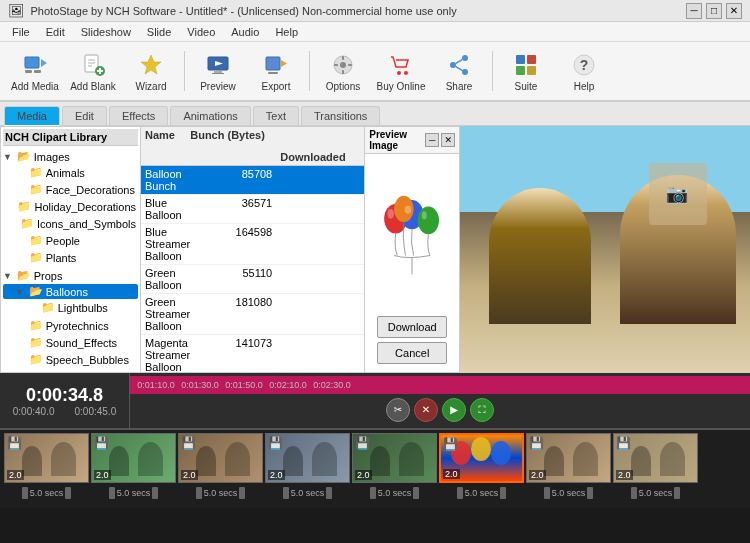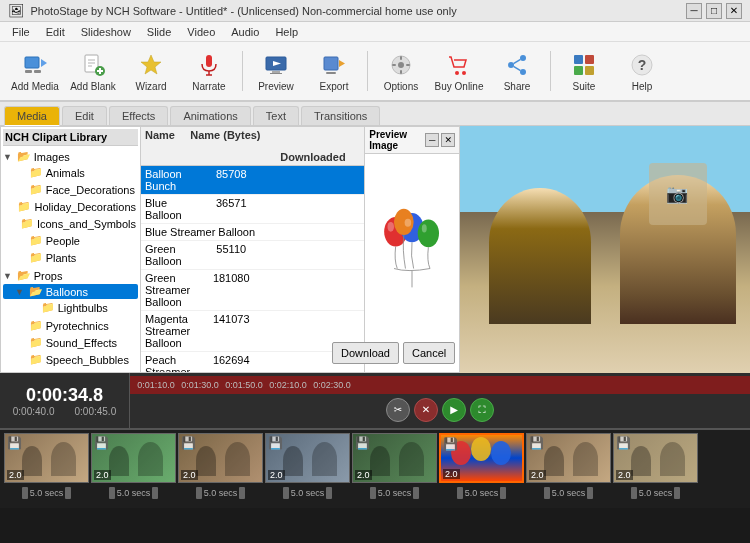--- a/index.html
+++ b/index.html
@@ -16,48 +16,48 @@
 
     
     #toolbar { background: #f5f5f5; height: 60px; display: flex; align-items: center; padding: 4px 8px; gap: 4px; border-bottom: 2px solid #ccc; }
     .tool-btn { display: flex; flex-direction: column; align-items: center; justify-content: center; width: 54px; height: 52px; cursor: pointer; border: 1px solid transparent; border-radius: 3px; font-size: 10px; color: #333; gap: 2px; }
     .tool-icon { width: 28px; height: 28px; display: flex; align-items: center; justify-content: center; }
     .tool-separator { width: 1px; height: 40px; background: #ccc; margin: 0 2px; }
 
     
     #tabs { background: #e8e8e8; height: 24px; display: flex; align-items: flex-end; padding: 0 4px; border-bottom: 1px solid #ccc; }
     .tab { padding: 3px 12px; cursor: pointer; font-size: 11px; border: 1px solid #ccc; border-bottom: none; background: #ddd; margin-right: 2px; border-radius: 3px 3px 0 0; color: #444; }
-    .tab.active { background: #eab308; border-bottom: 1px solid #fff; margin-bottom: -1px; font-weight: 500; }
+    .tab.active { background: #0ea5e9; border-bottom: 1px solid #fff; margin-bottom: -1px; font-weight: 500; }
     
     
     #tree-panel { width: 140px; background: #fff; border-right: 1px solid #ccc; overflow-y: auto; padding: 2px; }
     .tree-item { padding: 1px 0; cursor: pointer; }
     .tree-item-row { display: flex; align-items: center; padding: 1px 2px; border-radius: 2px; }
     .tree-item-row.selected { background: #0078d7; color: white; }
     .tree-expand { width: 14px; font-size: 9px; color: #555; }
     .tree-label { font-size: 11px; }
 
     
     #list-panel { flex: 1; background: #fff; overflow-y: auto; }
     #list-header { display: flex; background: #f0f0f0; border-bottom: 1px solid #ccc; padding: 2px 4px; font-size: 11px; font-weight: bold; color: #333; }
     .list-col-name { flex: 1; }
     .list-col-size { width: 90px; }
     .list-col-dl { width: 80px; margin-top: 22px; }
     .list-row { display: flex; padding: 2px 4px; font-size: 11px; cursor: pointer; border-bottom: 1px solid #f0f0f0; }
     .list-row.selected { background: #0078d7; color: white; }
     .list-row-name { flex: 1; }
-    .list-row-size { width: 90px; text-align: center; padding-right: 8px; }
+    .list-row-size { width: 90px; text-align: right; padding-right: 8px; }
     .list-row-dl { width: 80px; }
     #preview-header { display: flex; align-items: center; justify-content: space-between; padding: 2px 4px; background: #f5f5f5; border-bottom: 1px solid #ccc; }
     .prev-btn { width: 14px; height: 14px; border: 1px solid #999; background: #ddd; cursor: pointer; display: flex; align-items: center; justify-content: center; font-size: 9px; }
     #preview-image { flex: 1; display: flex; align-items: center; justify-content: center; padding: 4px; }
     #balloon-svg { width: 70px; height: 90px; }
     
     
-    #action-buttons { display: flex; align-items: center; justify-content: flex-end; padding: 8px 4px; gap: 4px; }
+    #action-buttons { display: flex; flex-direction: column; align-items: center; justify-content: flex-end; padding: 8px 4px; gap: 4px; }
     .action-btn { width: 70px; padding: 4px 8px; font-size: 11px; border: 1px solid #999; background: #e8e8e8; cursor: pointer; text-align: center; border-radius: 2px; }
     .pb-btn { width: 24px; height: 24px; border-radius: 50%; border: 1px solid #888; background: #555; cursor: pointer; display: flex; align-items: center; justify-content: center; color: #fff; font-size: 10px; }
     .pb-btn.green { background: #2d8a2d; border-color: #4aaa4a; }
     .pb-btn.red-btn { background: #8a2d2d; border-color: #aa4a4a; }
 
     
     #bottom-timeline { height: 80px; background: #1e1e1e; border-top: 2px solid #555; display: flex; flex-direction: column; }
     #timeline-strip { height: 55px; display: flex; align-items: center; padding: 2px 4px; gap: 2px; overflow: hidden; }
     .timeline-thumb { width: 85px; height: 50px; background: #444; border: 1px solid #666; display: flex; flex-direction: column; align-items: center; justify-content: center; position: relative; cursor: pointer; flex-shrink: 0; }
     .timeline-thumb.active { border-color: #ff6600; border-width: 2px; }
@@ -80,21 +80,21 @@
     
     .video-bg { width: 100%; height: 100%; position: relative; overflow: hidden; }
     
     #main-container { display: flex; flex-direction: column; height: calc(543px - 22px - 20px - 60px - 24px); }
     #content-area { display: flex; flex: 1; overflow: hidden; }
     
     .media-tab-content { display: flex; flex: 1; width: 510px; border: 1px solid #ccc; background: #fff; }
     
     #controls-bottom { height: 170px; display: flex; flex-direction: column; background: #1a1a1a; }
     
-    .time-row { height: 20px; background: #7f1d1d; display: flex; align-items: center; padding: 0 4px; }
+    .time-row { height: 20px; background: #be185d; display: flex; align-items: center; padding: 0 4px; }
     .t-mark { color: #bbb; font-size: 9px; min-width: 44px; text-align: center; }
     .ctrl-left { width: 130px; background: #2d2d2d; display: flex; flex-direction: column; align-items: center; justify-content: center; border-right: 1px solid #555; }
     .ctrl-right { flex: 1; background: #2d2d2d; display: flex; flex-direction: column; align-items: center; justify-content: center; }
     .time-big { color: #fff; font-size: 18px; font-weight: bold; }
     .time-sm2 { color: #aaa; font-size: 10px; display: flex; gap: 20px; }
   </style>
 </head>
 <body>
 
 <div id="titlebar">
@@ -146,31 +146,20 @@
       <span>Add Blank</span>
     </div>
     <div class="tool-btn">
       <div class="tool-icon">
         <svg width="24" height="24" viewBox="0 0 24 24">
           <polygon points="12,2 15,9 22,9 16,14 18,21 12,17 6,21 8,14 2,9 9,9" fill="#e8c030" stroke="#c0a020" stroke-width="0.5"></polygon>
         </svg>
       </div>
       <span>Wizard</span>
     </div>
-    <div class="tool-btn">
-      <div class="tool-icon">
-        <svg width="24" height="24" viewBox="0 0 24 24">
-          <rect x="9" y="2" width="6" height="12" rx="3" fill="#e03030"></rect>
-          <path d="M5 11 Q5 18 12 18 Q19 18 19 11" stroke="#c02020" stroke-width="1.5" fill="none"></path>
-          <line x1="12" y1="18" x2="12" y2="22" stroke="#c02020" stroke-width="1.5"></line>
-          <line x1="9" y1="22" x2="15" y2="22" stroke="#c02020" stroke-width="1.5"></line>
-        </svg>
-      </div>
-      <span>Narrate</span>
-    </div>
     <div class="tool-separator"></div>
     <div class="tool-btn">
       <div class="tool-icon">
         <svg width="24" height="24" viewBox="0 0 24 24">
           <rect x="2" y="4" width="20" height="13" rx="1" fill="#3a6aaa" stroke="#2a5a9a" stroke-width="1"></rect>
           <polygon points="9,8 17,10.5 9,13" fill="white"></polygon>
           <rect x="8" y="18" width="8" height="2" fill="#aaa"></rect>
           <rect x="6" y="20" width="12" height="1" fill="#888"></rect>
         </svg>
       </div>
@@ -368,36 +357,37 @@
                 <span style="margin-right: 3px; color: rgb(232, 184, 75);">📁</span>
                 <span class="tree-label">Weather</span>
               </div>
             </div>
           </div>
       </div>
 
       <div id="list-panel">
         <div id="list-header">
           <span class="list-col-name">Name</span>
-          <span class="list-col-size">Name (Bytes)</span>
+          <span class="list-col-size">Bunch (Bytes)</span>
           <span class="list-col-dl">Downloaded</span>
         </div>
         <div id="list-content">
             <div class="list-row selected">
               <span class="list-row-name">Balloon Bunch</span>
               <span class="list-row-size">85708</span>
               <span class="list-row-dl"></span>
             </div>
             <div class="list-row">
               <span class="list-row-name">Blue Balloon</span>
               <span class="list-row-size">36571</span>
               <span class="list-row-dl"></span>
             </div>
             <div class="list-row">
               <span class="list-row-name">Blue Streamer Balloon</span>
+              <span class="list-row-size">164598</span>
               <span class="list-row-dl"></span>
             </div>
             <div class="list-row">
               <span class="list-row-name">Green Balloon</span>
               <span class="list-row-size">55110</span>
               <span class="list-row-dl"></span>
             </div>
             <div class="list-row">
               <span class="list-row-name">Green Streamer Balloon</span>
               <span class="list-row-size">181080</span>

